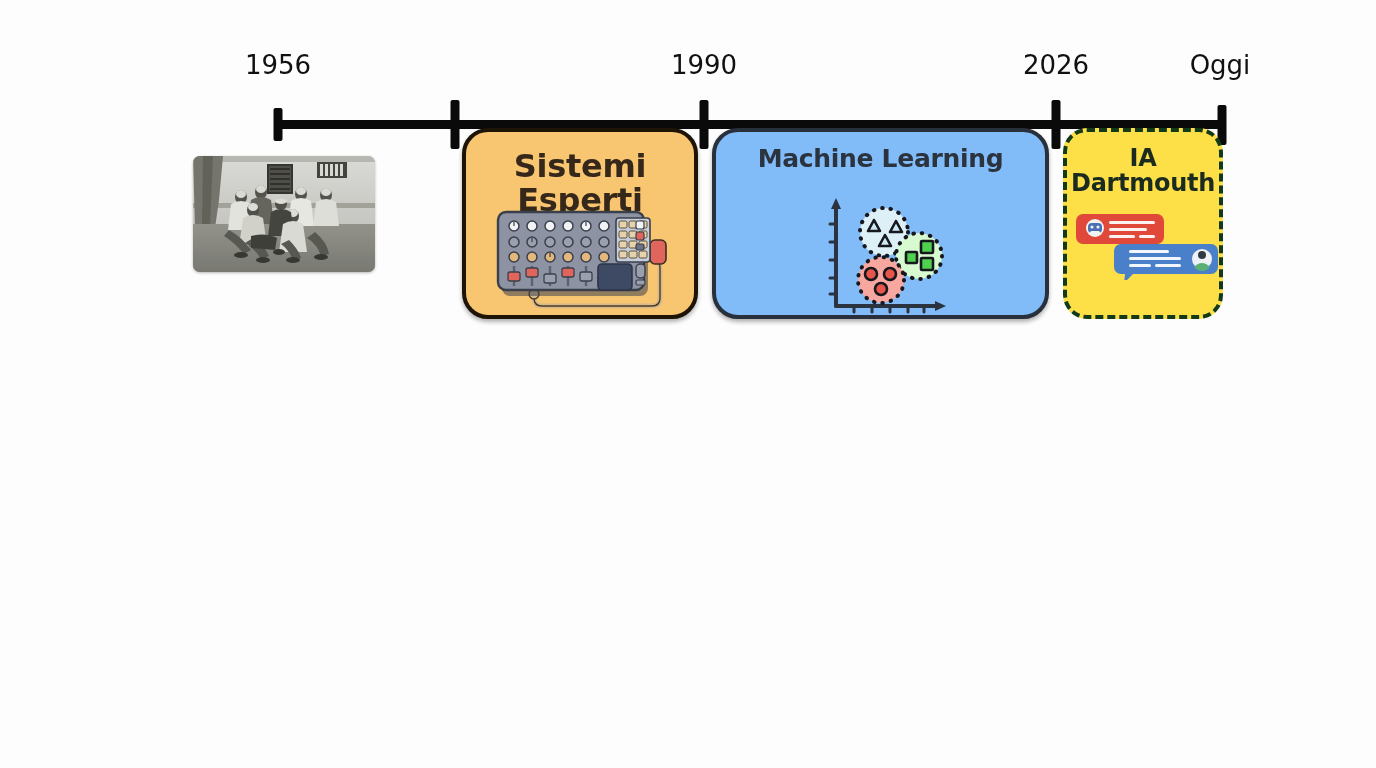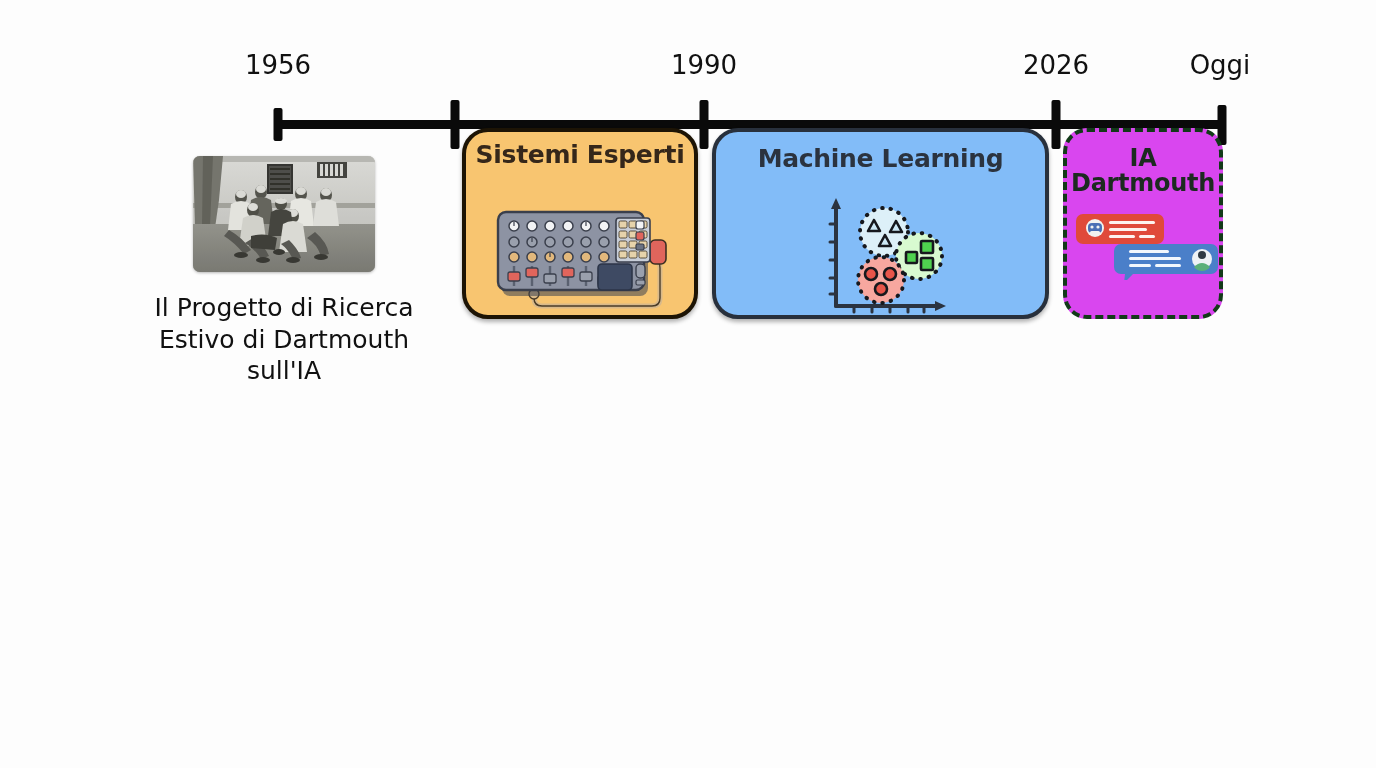--- a/index.html
+++ b/index.html
@@ -92,36 +92,36 @@
     line-height: 1.06;
   }
 
   #card-expert {
     left: 462px; top: 128px; width: 236px; height: 191px;
     background: #f8c570;
     border: 4px solid #1d1405;
     box-shadow: 0 3px 4px rgba(0,0,0,0.30);
   }
   #card-expert .card-title {
-    color: #35271a; font-size: 25px; padding-top: 10px;
+    color: #35271a; font-size: 32px; padding-top: 18px;
   }
 
   #card-ml {
     left: 712px; top: 128px; width: 337px; height: 191px;
     background: #82bcf8;
     border: 4px solid #28303c;
     box-shadow: 0 3px 4px rgba(0,0,0,0.30);
   }
   #card-ml .card-title {
     color: #2b333f; font-size: 25px; padding-top: 14px;
   }
 
   #card-gen {
     left: 1063px; top: 128px; width: 160px; height: 191px;
-    background: #d946ef;
+    background: #fde047;
     border: 4px dashed #123a18;
     border-radius: 24px;
   }
   #card-gen .card-title {
     color: #1c2b20; font-size: 24px; padding-top: 14px;
   }
 
   .illus { position: absolute; }
 
   
@@ -240,24 +240,20 @@
             <ellipse cx="100" cy="104" rx="7" ry="3"></ellipse>
             <ellipse cx="128" cy="101" rx="7" ry="3"></ellipse>
             <ellipse cx="86" cy="96" rx="6" ry="3"></ellipse>
           </g>
 
           <path d="M58 80 q14 -4 26 2 l-2 12 -24 -2 z" fill="#35352f"></path>
         </g>
 
         <rect x="0" y="0" width="182" height="116" fill="#ffffff" opacity="0.05"></rect>
       </svg>
-    </div>
-    <div class="photo-caption">
-      <div>Il Progetto di Ricerca</div>
-      <div>Estivo di Dartmouth sull'IA</div>
     </div>
   </div>
 
   <div class="card" id="card-expert">
     <div class="card-title">Sistemi Esperti</div>
     <div class="illus" id="console-wrap">
       <svg viewBox="0 0 208 118" width="208" height="118">
 
         <path d="M158 62 L174 62 Q180 62 180 70 L180 100 Q180 108 172 108 L62 108 Q54 108 54 100 L54 98" fill="none" stroke="#d8b98a" stroke-width="5" stroke-linecap="round"></path>
         <path d="M158 62 L174 62 Q180 62 180 70 L180 100 Q180 108 172 108 L62 108 Q54 108 54 100 L54 98" fill="none" stroke="#4a3c28" stroke-width="1.4" fill-opacity="0"></path>

